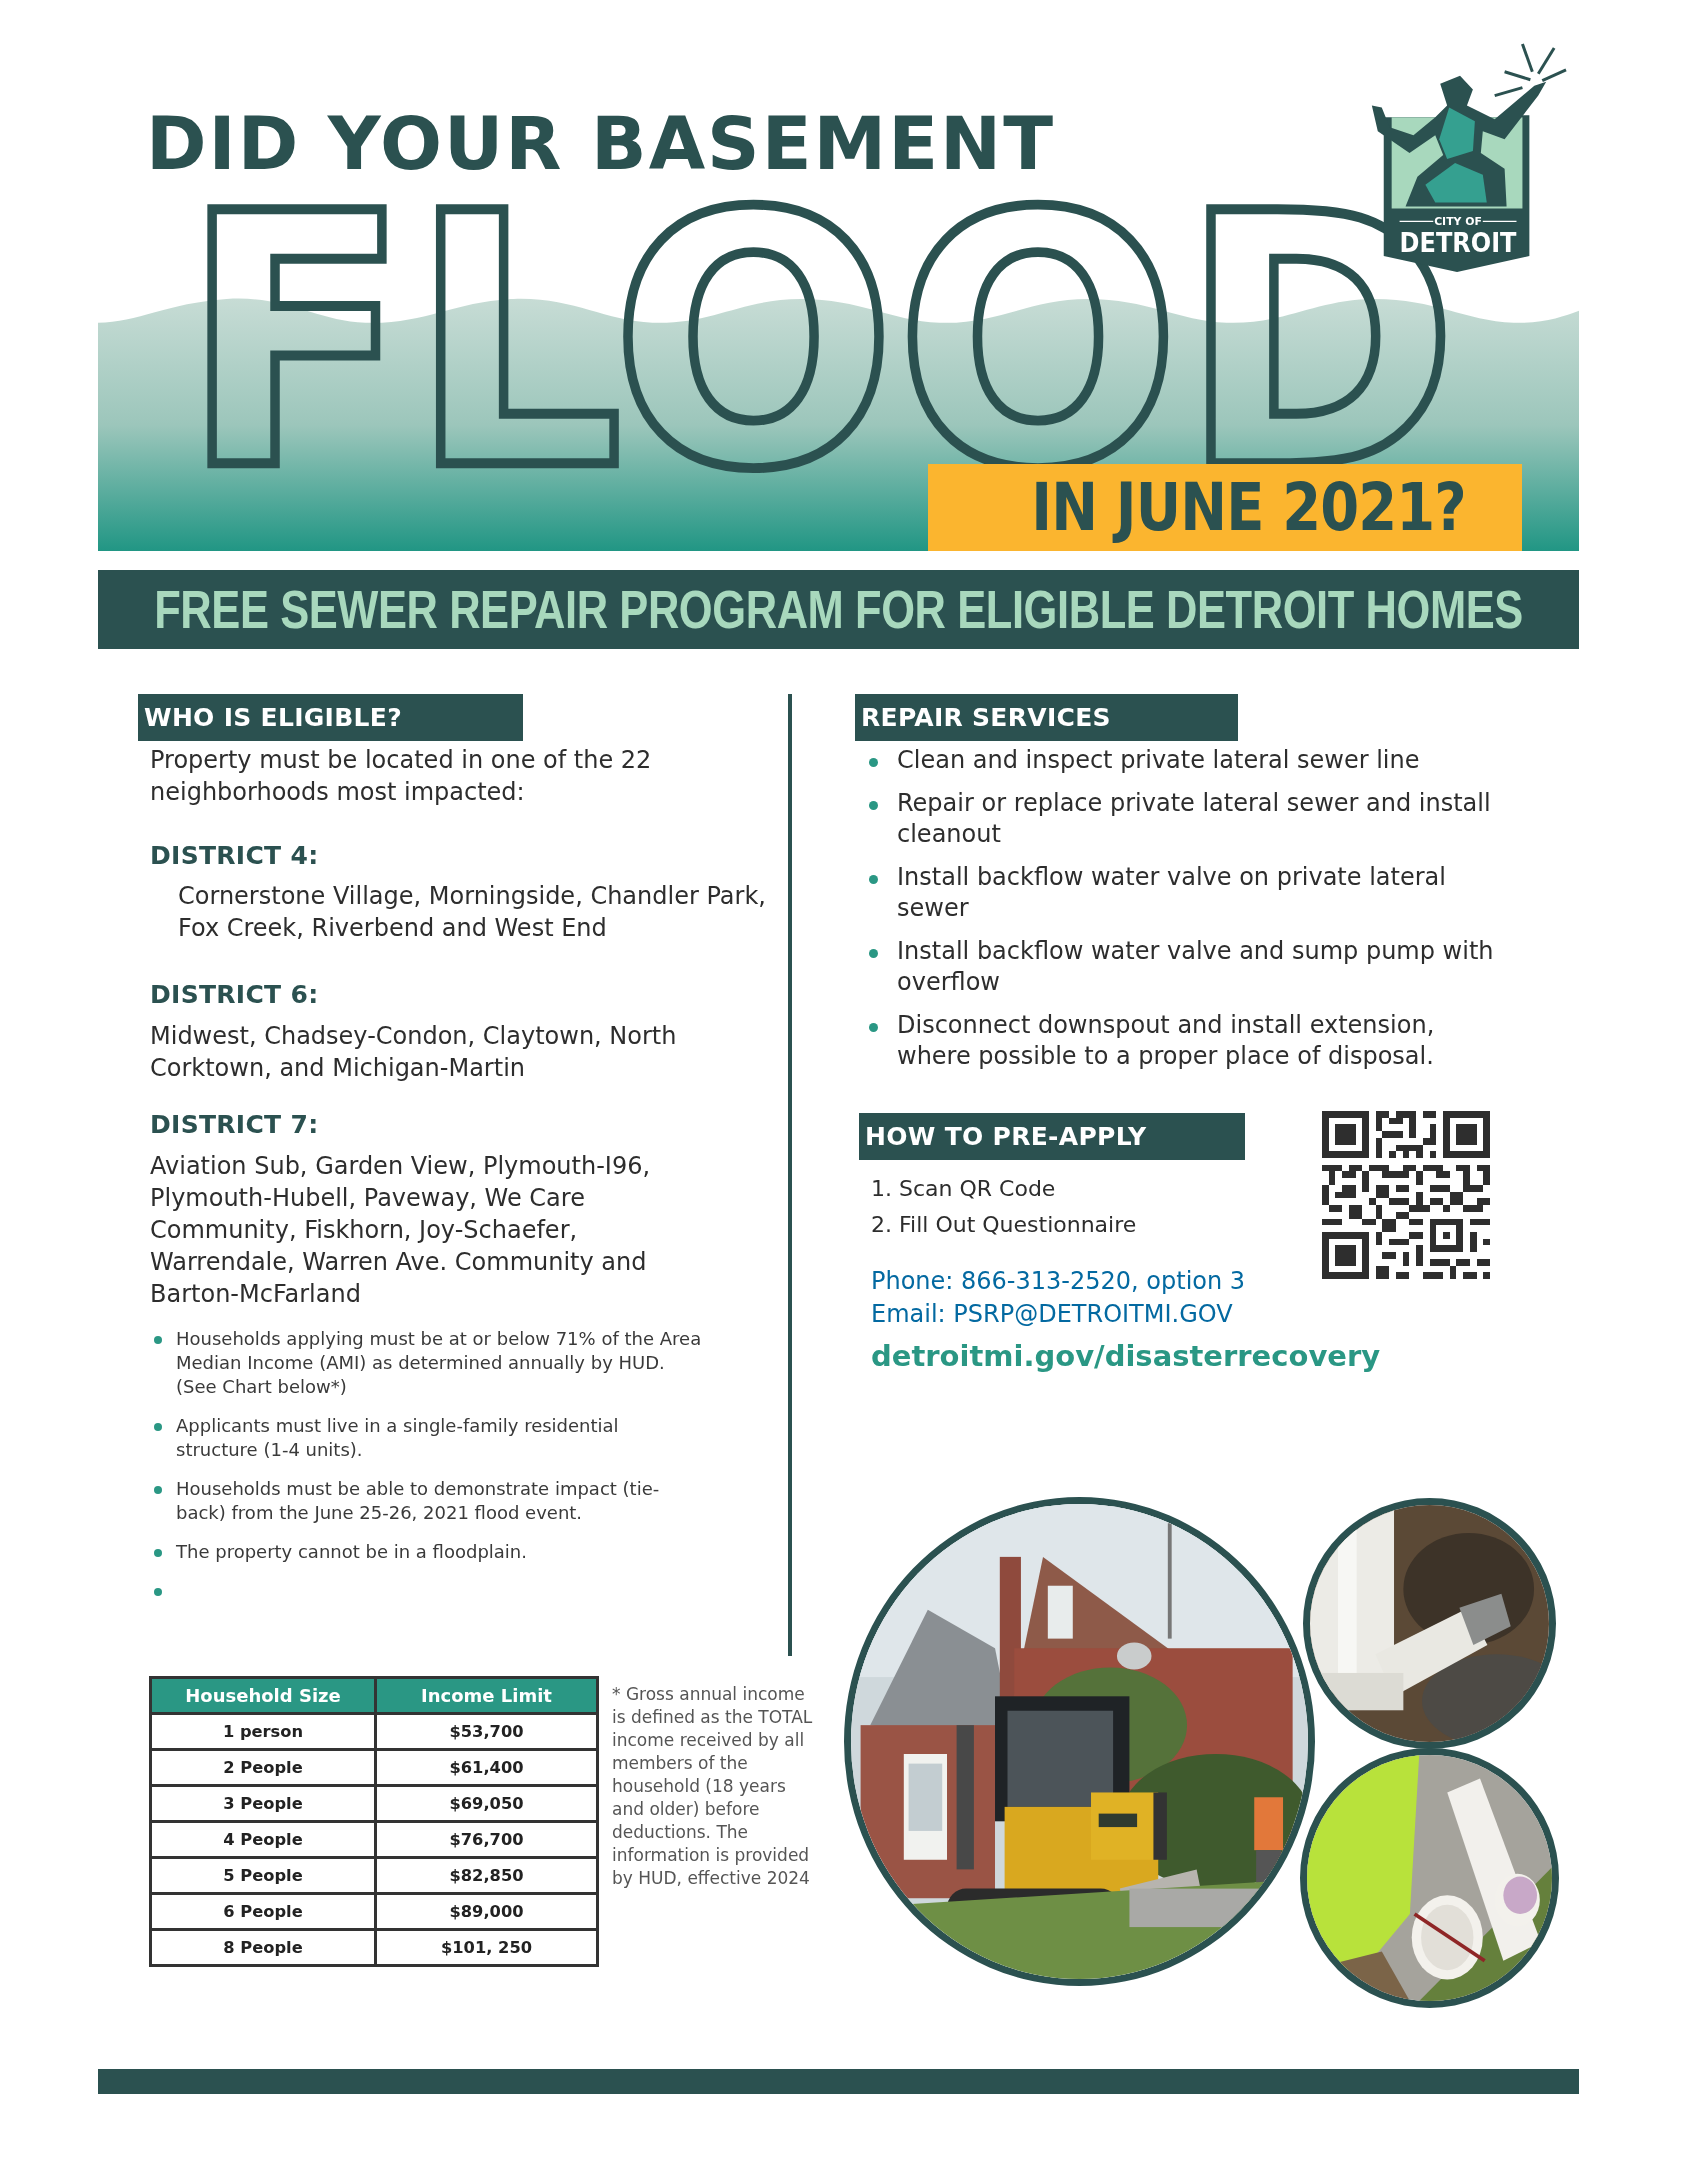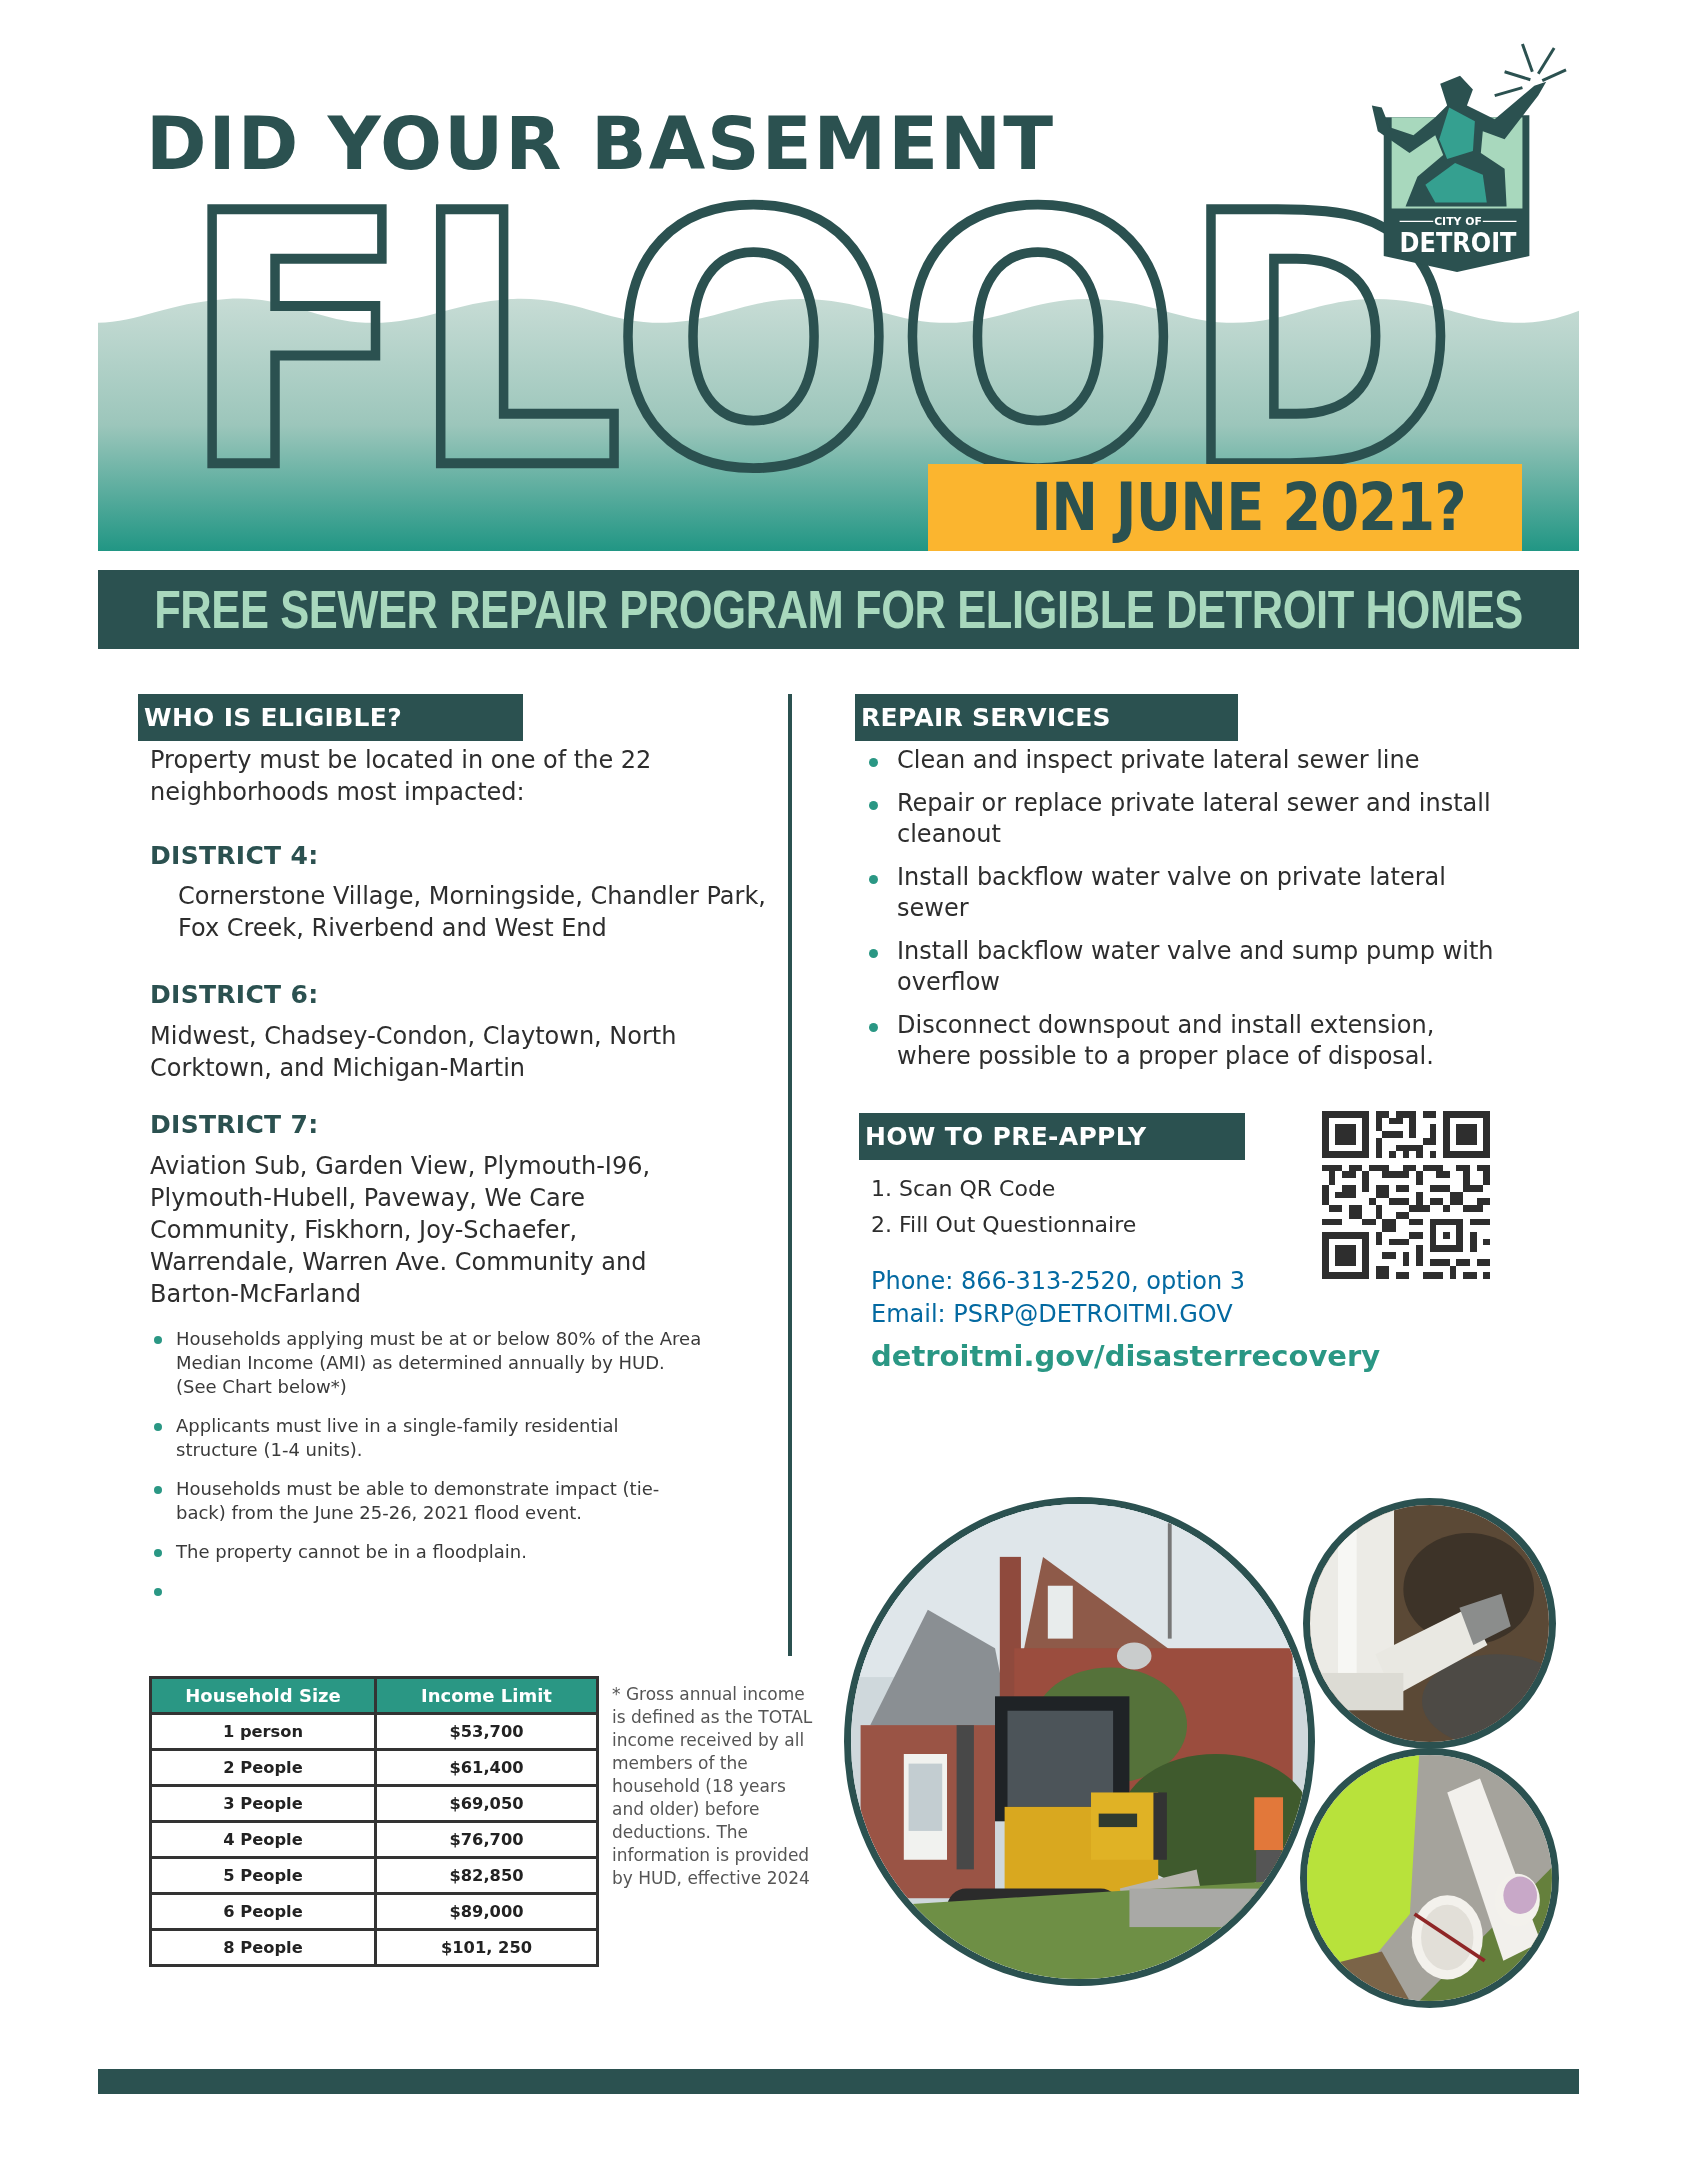--- a/index.html
+++ b/index.html
@@ -208,21 +208,21 @@
 <div id="d4-title" class="abs district-title">DISTRICT 4:</div>
 <div id="d4-text" class="abs body-text">Cornerstone Village, Morningside, Chandler Park, Fox Creek, Riverbend and West End</div>
 
 <div id="d6-title" class="abs district-title">DISTRICT 6:</div>
 <div id="d6-text" class="abs body-text">Midwest, Chadsey-Condon, Claytown, North Corktown, and Michigan-Martin</div>
 
 <div id="d7-title" class="abs district-title">DISTRICT 7:</div>
 <div id="d7-text" class="abs body-text" style="width:535px">Aviation Sub, Garden View, Plymouth-I96, Plymouth-Hubell, Paveway, We Care Community, Fiskhorn, Joy-Schaefer, Warrendale, Warren Ave. Community and Barton-McFarland</div>
 
 <ul id="criteria" class="abs">
-  <li><span class="dot"></span><span>Households applying must be at or below 80% of the Area Median Income (AMI) as determined annually by HUD. (See Chart below*)</span></li>
+  <li><span class="dot"></span><span>Households applying must be at or below 71% of the Area Median Income (AMI) as determined annually by HUD. (See Chart below*)</span></li>
   <li><span class="dot"></span><span>Applicants must live in a single-family residential structure (1-4 units).</span></li>
   <li><span class="dot"></span><span>Households must be able to demonstrate impact (tie-back) from the June 25-26, 2021 flood event.</span></li>
   <li><span class="dot"></span><span>The property cannot be in a floodplain.</span></li>
   <li><span class="dot"></span></li>
 </ul>
 
 <div id="divider" class="abs"></div>
 
 <table id="income-table" class="abs">
   <thead>

